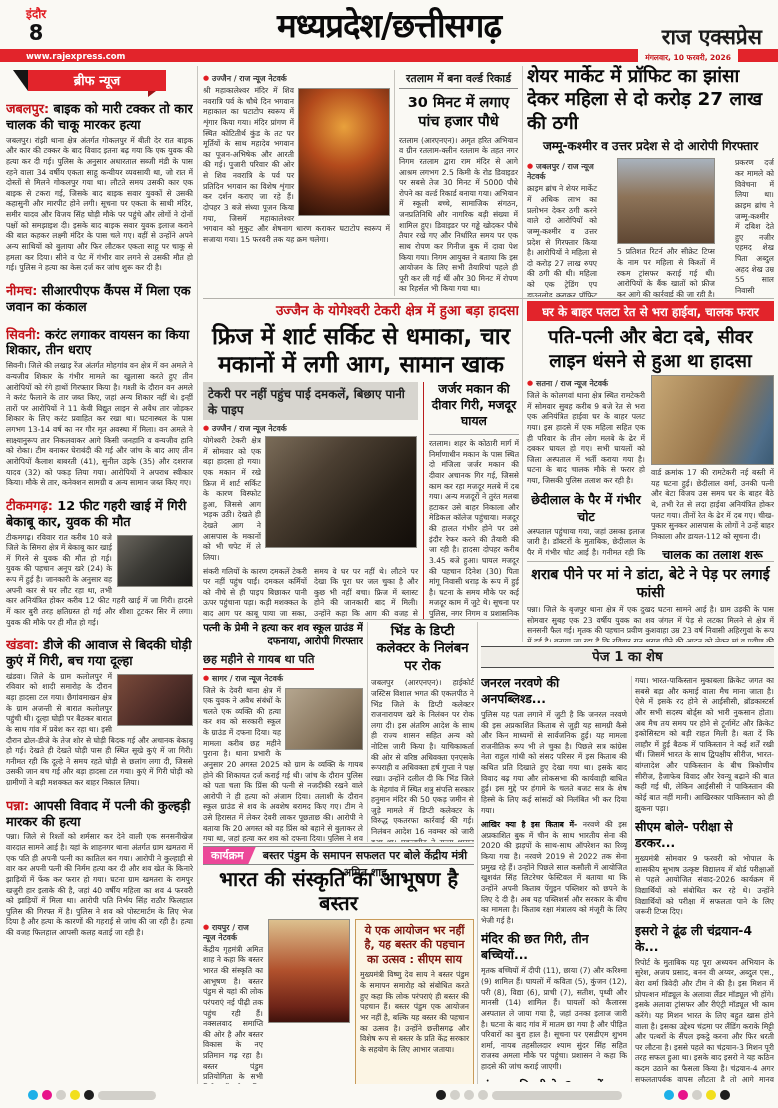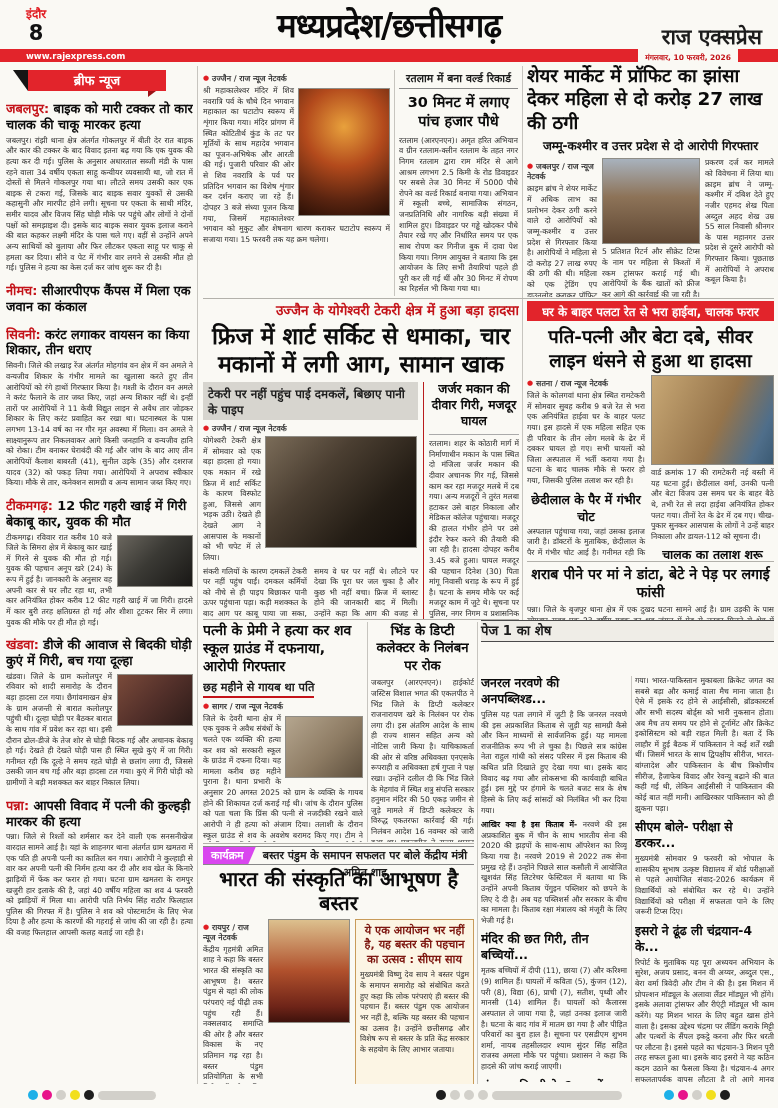--- a/index.html
+++ b/index.html
@@ -44,21 +44,21 @@
 
   
   .plant{position:absolute;left:399px;top:70px;width:119px;height:228px;overflow:hidden}
   .plant .kick{font-size:10.8px;font-weight:bold;text-align:center;border-bottom:1px solid #888;padding-bottom:3px}
   .plant h2{font-size:14.5px;text-align:center;line-height:1.3;margin:4px 0 5px}
 
   
   .fraud{position:absolute;left:527px;top:64px;width:247px;height:233px;overflow:hidden}
   .fraud h2{font-size:18.5px;line-height:1.27}
   .fraud .sub{font-size:12px;font-weight:bold;text-align:center;margin:3px 0 4px;color:#111}
-  .frow{display:flex;gap:5px}
+  .frow{display:flex;gap:20px}
   .fc1{width:70px}.fc2{width:98px}.fc3{flex:1}
   .photo-arrest{width:98px;height:86px;margin-bottom:3px;
       background:linear-gradient(180deg,#a8b2bd 0%,#8d7358 45%,#5f4733 100%)}
 
   
   .fire{position:absolute;left:203px;top:301px;width:316px;height:318px;overflow:hidden}
   .f-kick{color:#c41319;font-size:13.5px;font-weight:bold;text-align:right}
   .fire h2{font-size:23px;text-align:center;line-height:1.22;margin:3px 0 4px}
   .f-cols{display:flex}
   .f-left{width:221px;padding-right:5px;border-right:1px solid #b91c1c}
@@ -79,42 +79,42 @@
   .sewer h4{font-size:12.5px;text-align:center;margin:4px 0 2px}
   .photo-truck{width:100%;height:90px;margin-bottom:3px;
       background:linear-gradient(115deg,#c8a briefly 0,#c8a875 0%,#96744a 55%,#4f6e8a 85%,#3b5possible 100%,#3b5a73 100%)}
 
   
   .suicide{position:absolute;left:527px;top:565px;width:247px;height:77px;overflow:hidden}
   .suicide h3{font-size:14.2px;text-align:center;line-height:1.3;margin-bottom:3px}
 
   
   .school{position:absolute;left:203px;top:622px;width:160px;height:220px;overflow:hidden}
-  .school h2{font-size:14px;text-align:left;line-height:1.28}
+  .school h2{font-size:10px;text-align:right;line-height:1.28}
   .school .sub{display:block;width:fit-content;font-size:11.3px;font-weight:bold;border-bottom:2px solid #c41319;padding-bottom:2px;margin:3px 0 2px}
   .photo-school{float:right;width:78px;height:62px;margin:2px 0 2px 4px;
       background:linear-gradient(135deg,#b5a68f 0%,#8d7b63 55%,#5d4f3d 100%)}
 
   
   .deputy{position:absolute;left:371px;top:622px;width:103px;height:220px;overflow:hidden}
   .deputy h2{font-size:13.2px;text-align:center;line-height:1.32;margin-bottom:4px}
 
   
-  .p1head{position:absolute;left:481px;top:620px;width:293px;height:22px;background:#efede7;
+  .p1head{position:absolute;left:481px;top:646px;width:293px;height:22px;background:#efede7;
           border-top:1.6px solid #4a4a4a;border-bottom:1.6px solid #4a4a4a;
-          font-size:13.2px;font-weight:bold;line-height:19px}
+          text-align:center;font-size:13.2px;font-weight:bold;line-height:19px}
   .p1a{position:absolute;left:481px;top:676px;width:146px;height:406px;overflow:hidden}
   .p1b{position:absolute;left:635px;top:676px;width:139px;height:406px;overflow:hidden}
   .p1a h4,.p1b h4{font-size:12.3px;line-height:1.3;margin:6px 0 2px}
   .runin{font-weight:bold;color:#0b0b0b}
 
   
   .bastar{position:absolute;left:203px;top:846px;width:271px;height:238px;overflow:hidden}
   .k-row{display:flex;border-top:1px solid #888;border-bottom:1px solid #888;height:19px;margin-bottom:2px}
-  .k-label{background:#d946ef;color:#fff;font-size:11px;font-weight:bold;padding:0 12px 0 8px;line-height:17px;
+  .k-label{background:#ec4899;color:#fff;font-size:11px;font-weight:bold;padding:0 12px 0 8px;line-height:17px;
            clip-path:polygon(0 0,100% 0,86% 100%,0 100%)}
   .k-text{flex:1;text-align:center;font-size:11px;font-weight:bold;line-height:17px}
   .bastar h2{font-size:20px;text-align:center;line-height:1.22;margin:2px 0 3px}
   .b-row{display:flex;gap:5px}
   .b-c1{width:60px}
   .photo-shah{width:82px;height:104px;background:linear-gradient(180deg,#dcc08e 0%,#b0502c 50%,#6e2418 85%,#3f120c 100%)}
   .b-inset{flex:1;border:1px solid #c89b5a;background:#fcf5e4;padding:4px}
   .b-inset h5{font-size:11.2px;line-height:1.3;text-align:center;color:#7c150e;margin-bottom:3px}
 
   

